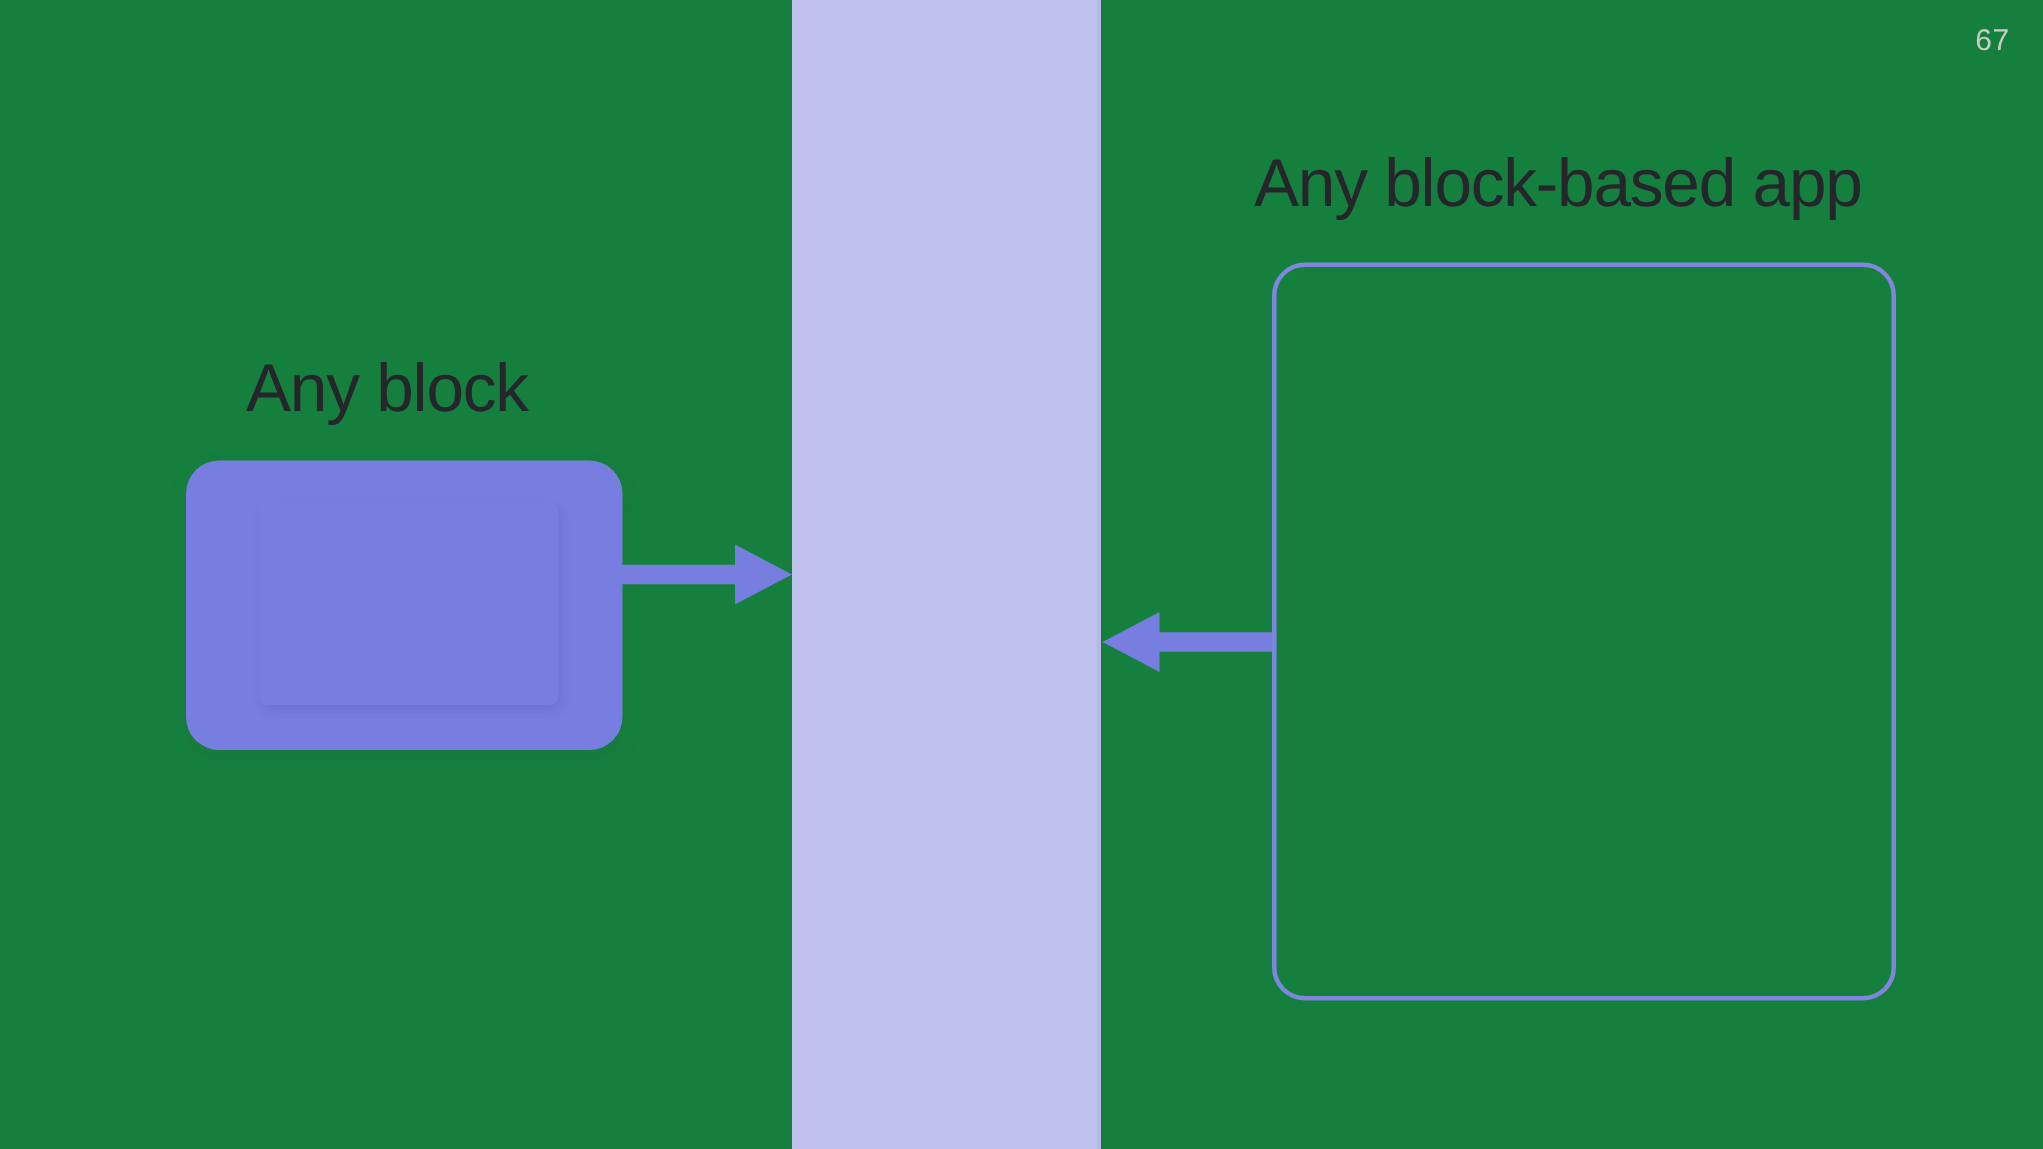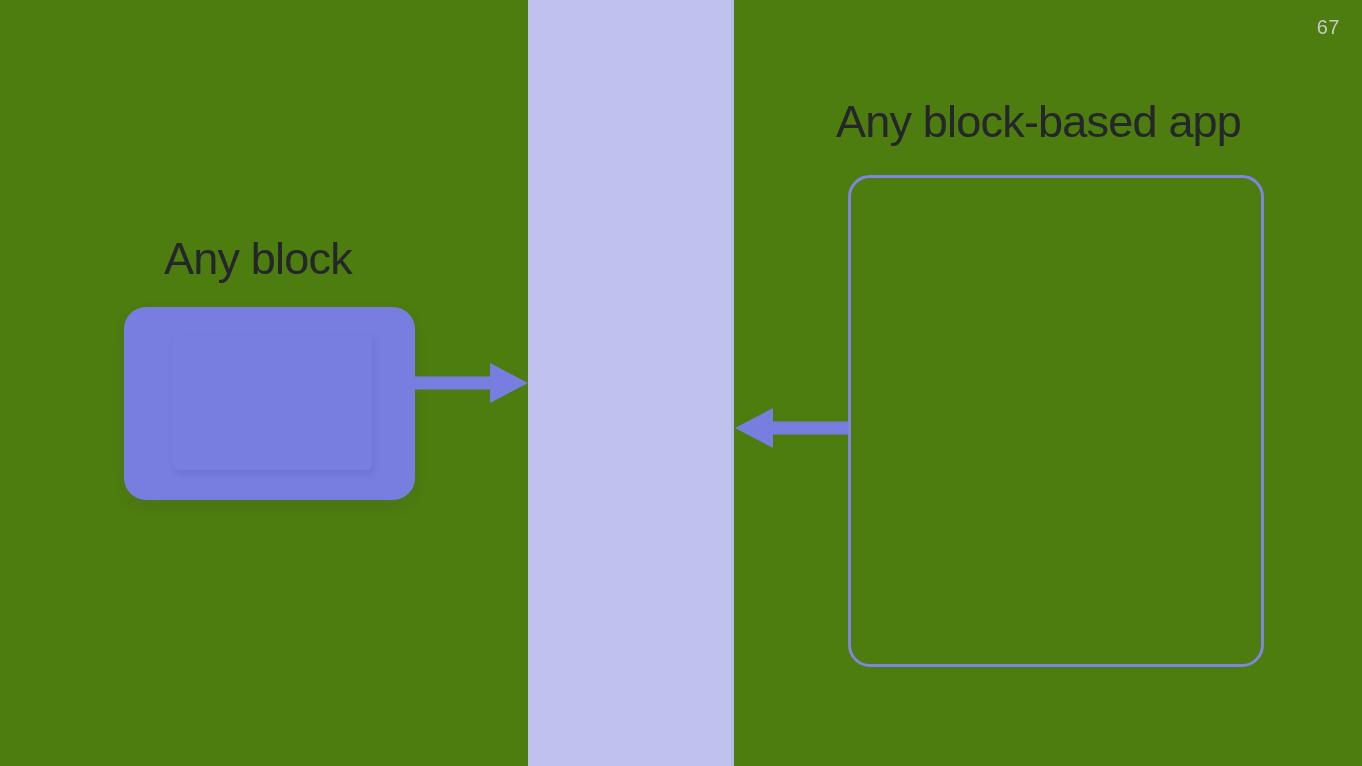--- a/index.html
+++ b/index.html
@@ -10,21 +10,21 @@
     width: 1362px;
     height: 766px;
     overflow: hidden;
     font-family: "Liberation Sans", sans-serif;
   }
 
   .slide {
     position: relative;
     width: 1362px;
     height: 766px;
-    background: #4d7c0f;
+    background: #15803d;
     overflow: hidden;
   }
 
   
   .page-number {
     position: absolute;
     top: 16px;
     right: 22px;
     font-family: "Liberation Sans", sans-serif;
     font-size: 20px;

